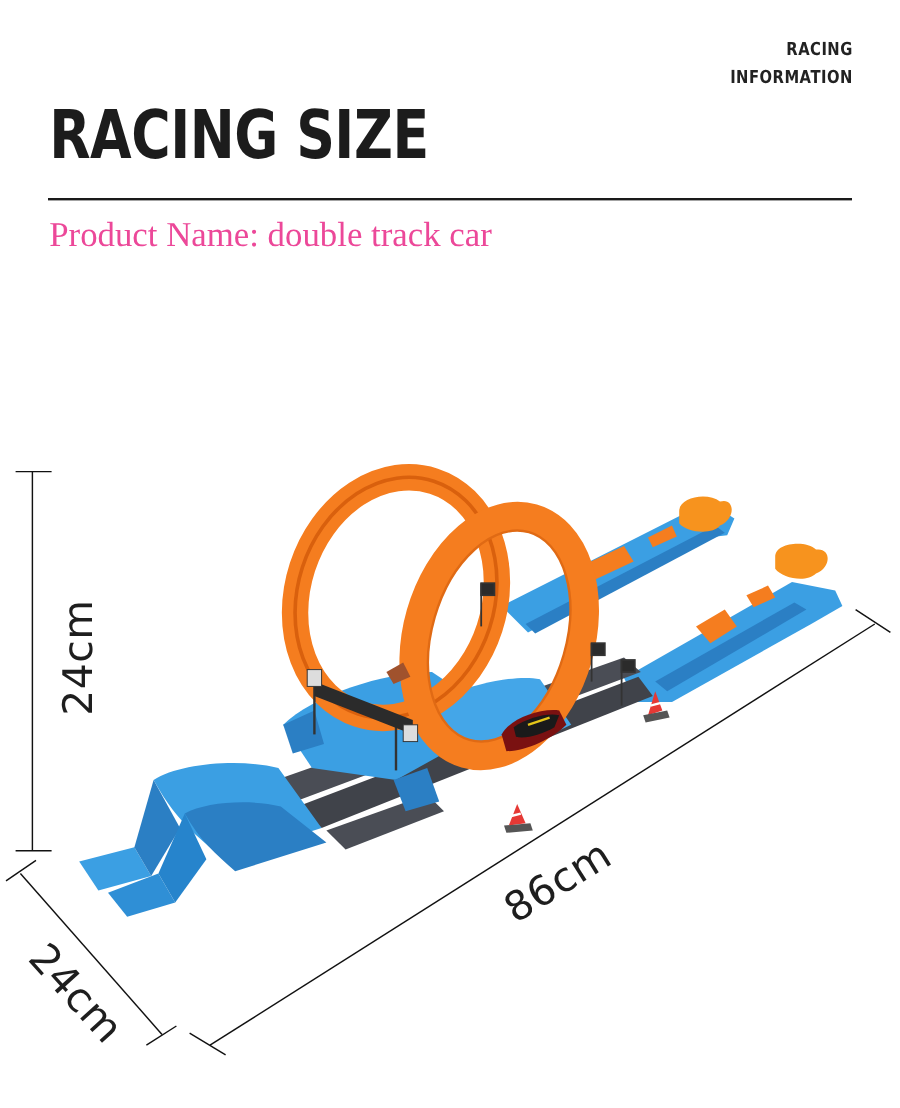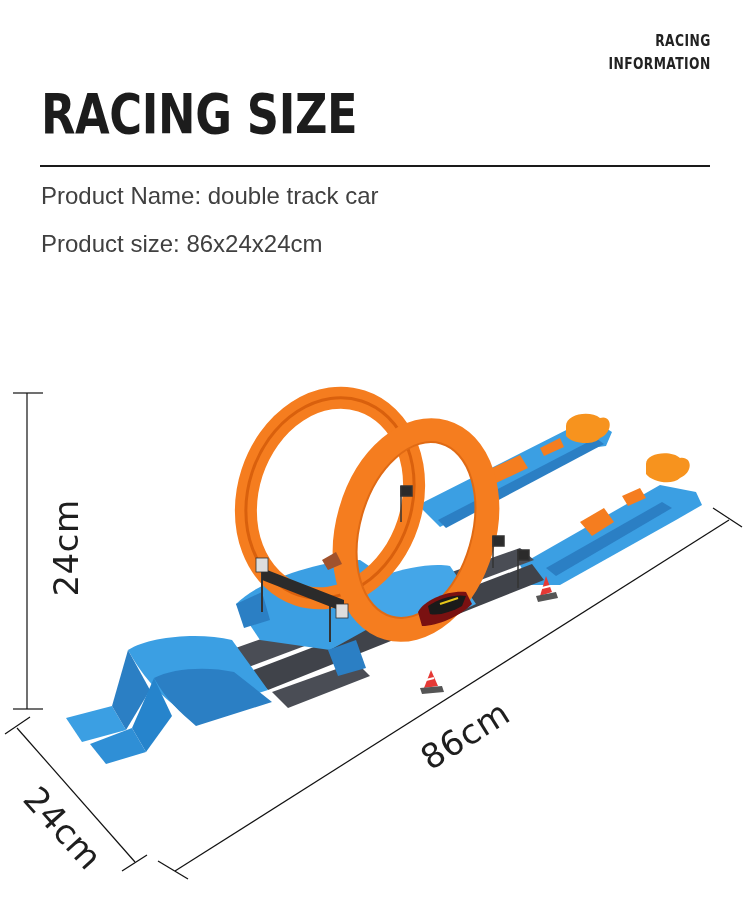--- a/index.html
+++ b/index.html
@@ -24,22 +24,22 @@
     transform: scaleX(0.80); transform-origin: left top;
     white-space: nowrap;
   }
   .title-rule {
     position: absolute; left: 40px; top: 165px;
     width: 670px; height: 2px; background: #1a1a1a;
   }
 
   .spec-list { position: absolute; left: 41px; top: 184px; }
   .spec-row {
-    font-family: Liberation Sans, sans-serif;
-    font-size: 24px; line-height: 24px; color: #404040;
+    font-family: Liberation Serif, serif;
+    font-size: 29px; line-height: 24px; color: #ec4899;
     margin-bottom: 24px; white-space: nowrap;
   }
 
   .diagram { position: absolute; left: 0; top: 0; width: 750px; height: 923px; }
   .dim-label {
     position: absolute;
     font-family: "DejaVu Sans", sans-serif;
     font-size: 34px; color: #1e1e1e; white-space: nowrap;
     letter-spacing: 0.5px;
   }
@@ -53,21 +53,20 @@
 <div class="corner-tag">
   <span>RACING</span>
   <span>INFORMATION</span>
 </div>
 
 <div class="page-title">RACING SIZE</div>
 <div class="title-rule"></div>
 
 <div class="spec-list">
   <div class="spec-row">Product Name: double track car</div>
-  <div class="spec-row">Product size: 86x24x24cm</div>
 </div>
 
 <svg class="diagram" width="750" height="923" viewBox="0 0 750 923" xmlns="http://www.w3.org/2000/svg">
 
   <g stroke="#111" stroke-width="1.2" fill="none">
     <line x1="27" y1="393" x2="27" y2="709"></line>
     <line x1="13" y1="393" x2="43" y2="393"></line>
     <line x1="13" y1="709" x2="43" y2="709"></line>
   </g>
 

